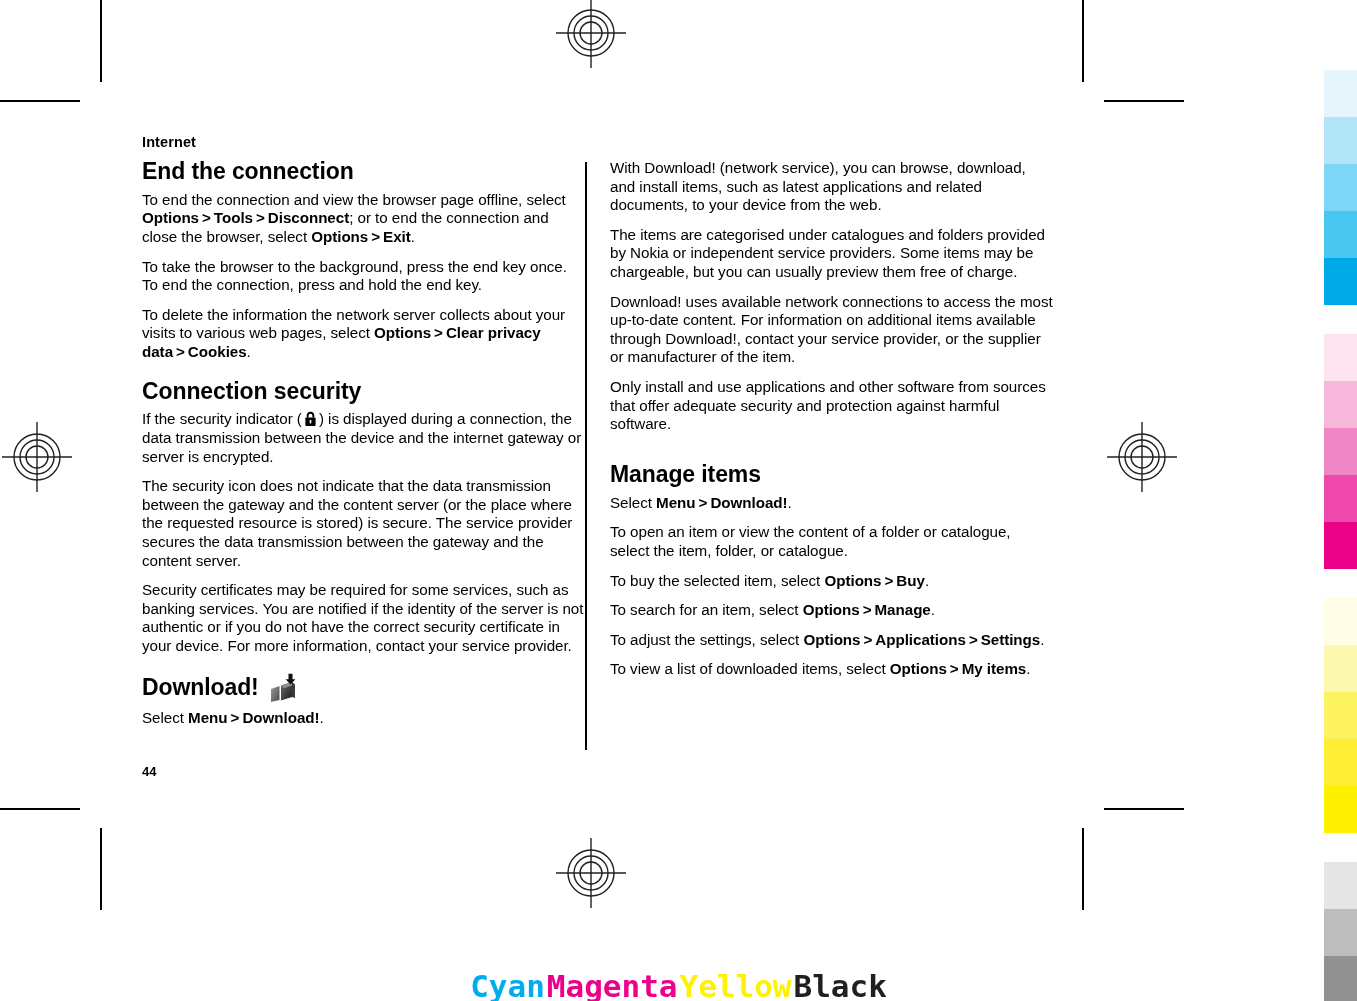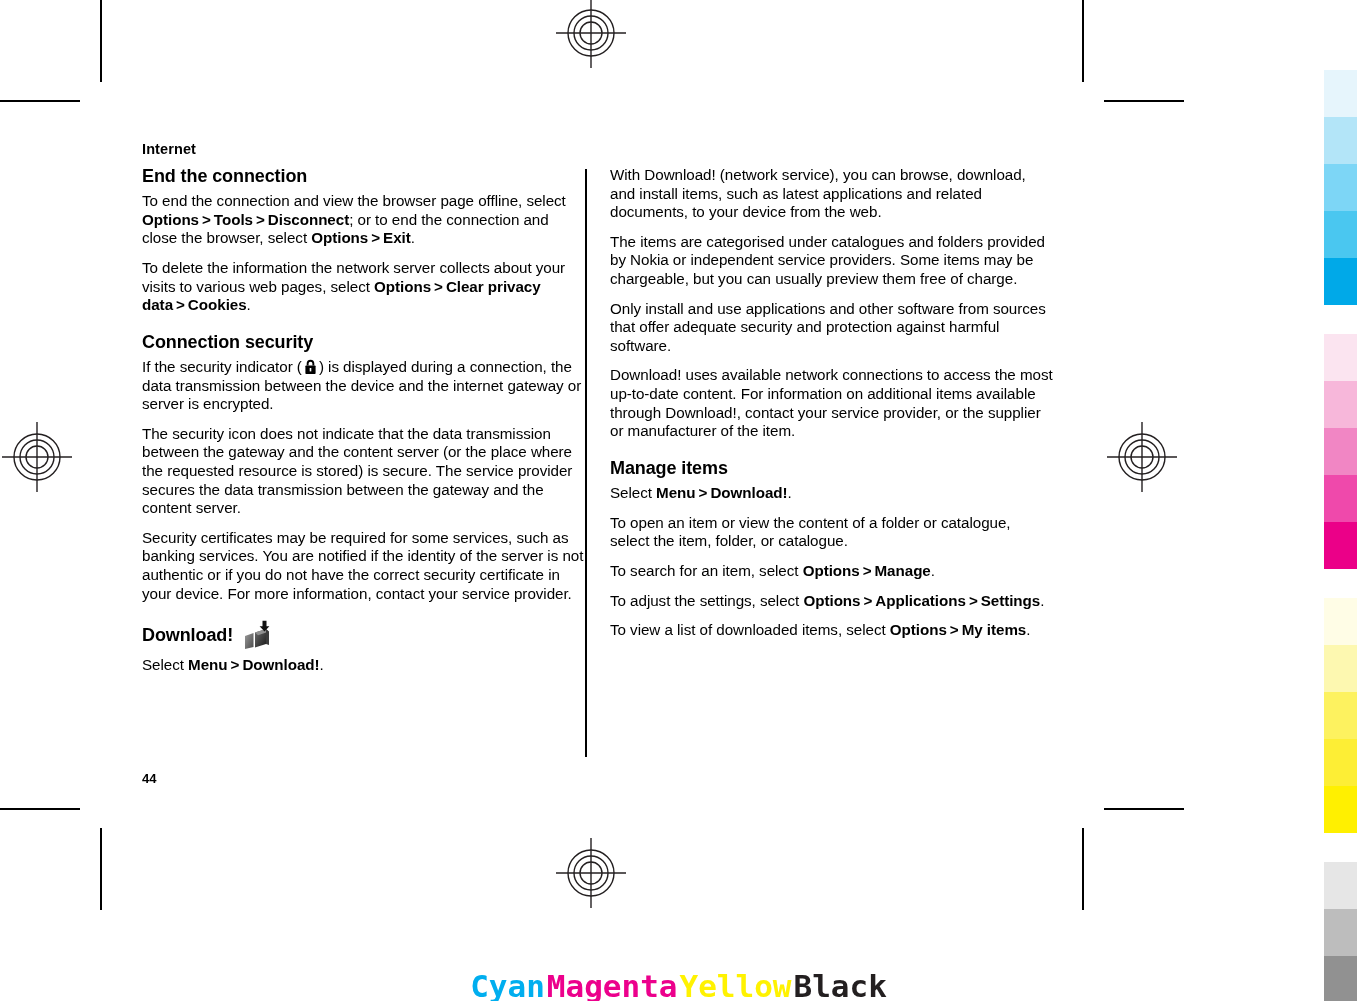--- a/index.html
+++ b/index.html
@@ -13,37 +13,37 @@
   
   .crop{position:absolute;background:#000;}
   .crop.v{width:2px;}
   .crop.h{height:2px;}
 
   
   .reg{position:absolute;width:74px;height:74px;}
   .reg svg{display:block;width:74px;height:74px;}
 
   
-  .page{position:absolute;left:0;top:11px;width:1200px;height:974px;}
+  .page{position:absolute;left:0;top:4px;width:1200px;height:974px;}
 
   .running-head{
     position:absolute;left:142px;top:130px;
     font-size:14.5px;font-weight:bold;letter-spacing:.1px;
   }
 
   .col{position:absolute;top:155px;width:444px;}
   .col-left{left:142px;}
   .col-right{left:610px;}
 
   .col-rule{
     position:absolute;left:585px;top:158px;width:2px;height:588px;background:#000;
   }
 
   h1{
-    margin:0 0 6px 0;font-size:18px;font-weight:bold;line-height:1.12;
+    margin:0 0 6px 0;font-size:23px;font-weight:bold;line-height:1.12;
     letter-spacing:-.1px;
   }
   h1.with-icon{display:flex;align-items:center;gap:10px;}
 
   p{
     margin:0 0 11px 0;
     font-size:15.2px;line-height:1.225;letter-spacing:-.05px;
     text-align:left;
   }
   p.after-head{margin-top:0;}
@@ -136,20 +136,21 @@
   <div class="running-head">Internet</div>
 
   <div class="col-rule"></div>
 
   <div class="col col-left">
 
     <h1>End the connection</h1>
 
     <p class="after-head"><span>To end the connection and view the browser page offline, select </span><b>Options</b><span class="gt">&gt;</span><b>Tools</b><span class="gt">&gt;</span><b>Disconnect</b><span>; or to end the connection and close the browser, select </span><b>Options</b><span class="gt">&gt;</span><b>Exit</b><span>.</span></p>
 
+    <p>To take the browser to the background, press the end key once. To end the connection, press and hold the end key.</p>
 
     <p><span>To delete the information the network server collects about your visits to various web pages, select </span><b>Options</b><span class="gt">&gt;</span><b>Clear privacy data</b><span class="gt">&gt;</span><b>Cookies</b><span>.</span></p>
 
     <h1 style="margin-top:17px;">Connection security</h1>
 
     <p class="after-head"><span>If the security indicator (</span><span class="lock-icon"><svg viewBox="0 0 15 16" xmlns="http://www.w3.org/2000/svg">
             <path d="M3.7 6.6V4.6a3.8 3.8 0 0 1 7.6 0v2h-1.9v-2a1.9 1.9 0 0 0-3.8 0v2z" fill="#000"></path>
             <rect x="2.4" y="6.4" width="10.2" height="8.6" rx="0.8" fill="#000"></rect>
             <rect x="6.7" y="9" width="1.6" height="3.4" fill="#fff"></rect>
           </svg></span><span>) is displayed during a connection, the data transmission between the device and the internet gateway or server is encrypted.</span></p>
@@ -181,29 +182,30 @@
       </span>
     </h1>
 
     <p class="after-head"><span>Select </span><b>Menu</b><span class="gt">&gt;</span><b>Download!</b><span>.</span></p>
   </div>
 
   <div class="col col-right">
 
     <p>With Download! (network service), you can browse, download, and install items, such as latest applications and related documents, to your device from the web.</p>
     <p>The items are categorised under catalogues and folders provided by Nokia or independent service providers. Some items may be chargeable, but you can usually preview them free of charge.</p>
+    <p>Download! uses available network connections to access the most up-to-date content. For information on additional items available through Download!, contact your service provider, or the supplier or manufacturer of the item.</p>
     <p>Only install and use applications and other software from sources that offer adequate security and protection against harmful software.</p>
-    <p>Download! uses available network connections to access the most up-to-date content. For information on additional items available through Download!, contact your service provider, or the supplier or manufacturer of the item.</p>
-
-    <h1 style="margin-top:17px;">Manage items</h1>
+
+    <h1 style="margin-top:28px;">Manage items</h1>
 
     <p class="after-head"><span>Select </span><b>Menu</b><span class="gt">&gt;</span><b>Download!</b><span>.</span></p>
 
     <p>To open an item or view the content of a folder or catalogue, select the item, folder, or catalogue.</p>
 
+    <p><span>To buy the selected item, select </span><b>Options</b><span class="gt">&gt;</span><b>Buy</b><span>.</span></p>
 
 
     <p><span>To search for an item, select </span><b>Options</b><span class="gt">&gt;</span><b>Manage</b><span>.</span></p>
 
     <p><span>To adjust the settings, select </span><b>Options</b><span class="gt">&gt;</span><b>Applications</b><span class="gt">&gt;</span><b>Settings</b><span>.</span></p>
 
     <p><span>To view a list of downloaded items, select </span><b>Options</b><span class="gt">&gt;</span><b>My items</b><span>.</span></p>
   </div>
 
   <div class="page-number">44</div>

